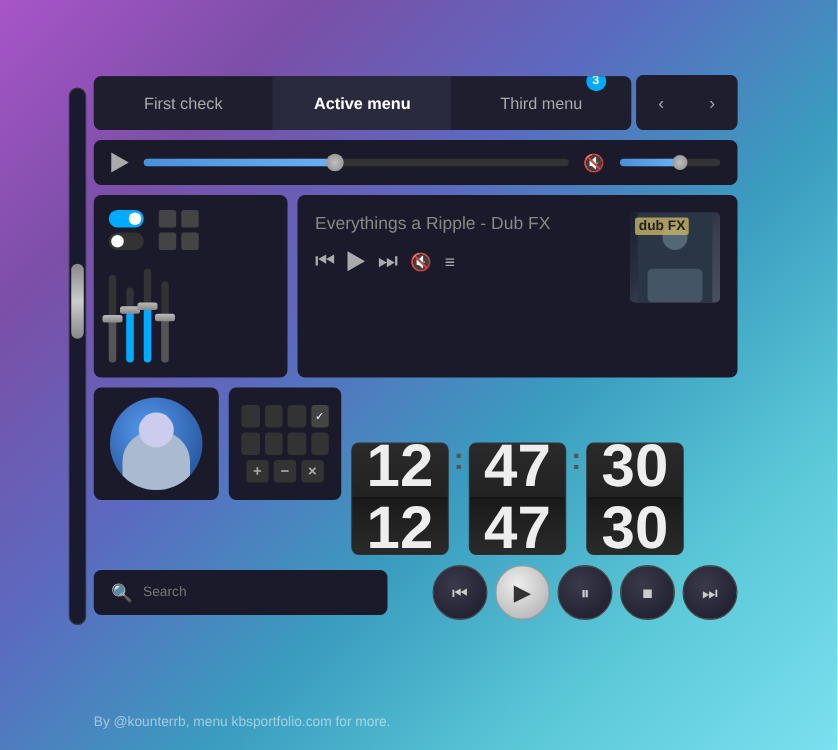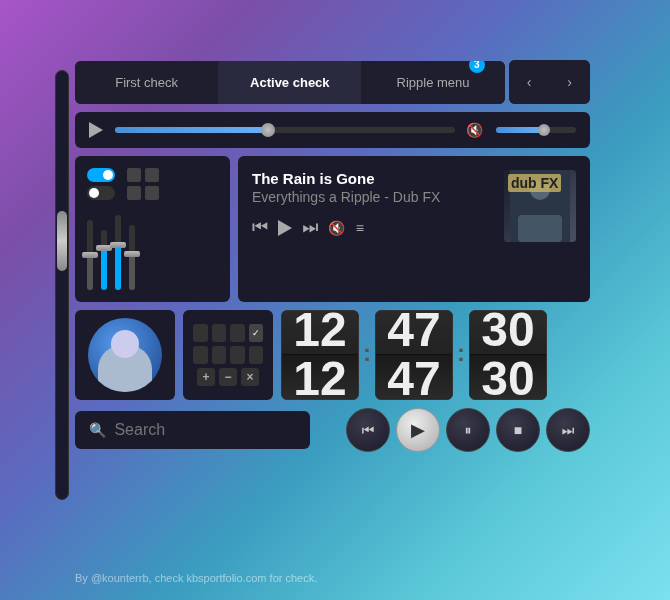--- a/index.html
+++ b/index.html
@@ -331,21 +331,21 @@
       align-items: center;
       justify-content: center;
       position: relative;
     }
     .album-label {
       position: absolute;
       top: 4px;
       left: 4px;
       background: rgba(200,180,100,0.8);
       color: #222;
-      font-size: 14px;
+      font-size: 11px;
       font-weight: bold;
       padding: 1px 3px;
       border-radius: 2px;
     }
 
     
     .bottom-row {
       display: flex;
       gap: 8px;
     }
@@ -399,22 +399,23 @@
       font-size: 9px;
       color: #aaa;
     }
     .grid-cell.checked { background: #444; color: #fff; }
     .grid-cell.special { font-size: 12px; font-weight: bold; }
 
     
     .flip-clock {
       display: flex;
       gap: 4px;
-      align-items: center;
+      align-items: flex-start;
       flex: 1;
+      margin-top: 44px;
     }
     .flip-digit-group {
       background: #1a1a1a;
       border-radius: 6px;
       width: 78px;
       height: 90px;
       display: flex;
       flex-direction: column;
       position: relative;
       overflow: hidden;
@@ -462,21 +463,21 @@
     }
     .search-icon-wrap {
       color: #666;
       font-size: 14px;
     }
     .search-input {
       background: none;
       border: none;
       outline: none;
       color: #888;
-      font-size: 16px;
+      font-size: 11px;
       width: 100%;
     }
 
     
     .big-controls {
       display: flex;
       gap: 6px;
       align-items: center;
       flex: 1;
       justify-content: flex-end;
@@ -526,25 +527,25 @@
 </div>
 
 <div class="ui-container">
 
   <div class="menu-bar">
     <div class="menu-tabs">
       <div class="menu-tab">
         <span>First check</span>
       </div>
       <div class="menu-tab active">
-        <span>Active check</span>
+        <span>Active menu</span>
       </div>
       <div class="menu-tab" style="position:relative;">
         <span class="badge">3</span>
-        <span>Ripple menu</span>
+        <span>Third menu</span>
       </div>
     </div>
     <div class="nav-buttons">
       <button class="nav-btn">‹</button>
       <button class="nav-btn">›</button>
     </div>
   </div>
 
   <div class="player-bar">
     <div class="play-btn-small"></div>
@@ -596,21 +597,20 @@
           <div class="fader-handle f3-h"></div>
         </div>
         <div class="fader-track fader4">
           <div class="fader-fill f4-fill"></div>
           <div class="fader-handle f4-h"></div>
         </div>
       </div>
     </div>
 
     <div class="music-player">
-      <div class="track-title">The Rain is Gone</div>
       <div class="track-artist">Everythings a Ripple - Dub FX</div>
       <div class="music-controls">
         <span class="ctrl-icon">⏮</span>
         <div class="ctrl-play"></div>
         <span class="ctrl-icon">⏭</span>
         <span class="ctrl-icon" style="font-size:14px;">🔇</span>
         <span class="ctrl-icon" style="font-size:14px;">≡</span>
       </div>
       <div class="album-art">
         <div class="album-art-inner">
@@ -700,14 +700,14 @@
       <div class="big-ctrl play-large">▶</div>
       <div class="big-ctrl">⏸</div>
       <div class="big-ctrl">■</div>
       <div class="big-ctrl">⏭</div>
     </div>
   </div>
 
 </div>
 
 <div class="footer">
-  <span>By @kounterrb, check kbsportfolio.com for check.</span>
+  <span>By @kounterrb, menu kbsportfolio.com for more.</span>
 </div>
 
 </body></html>

